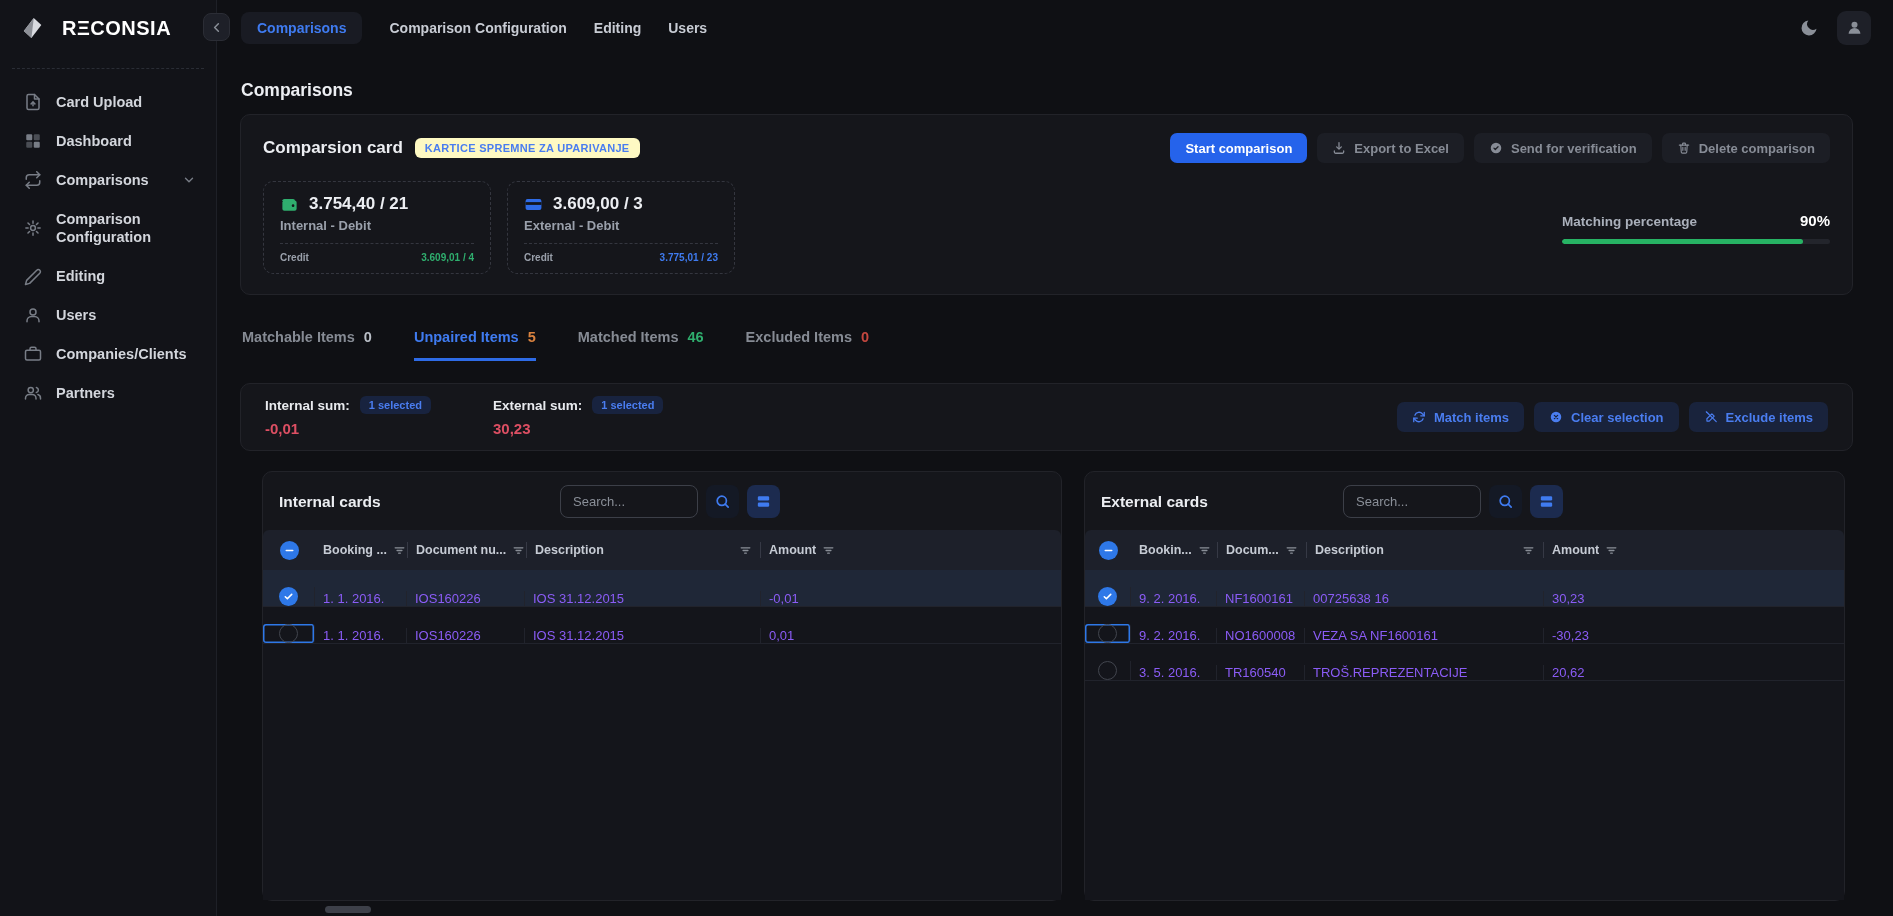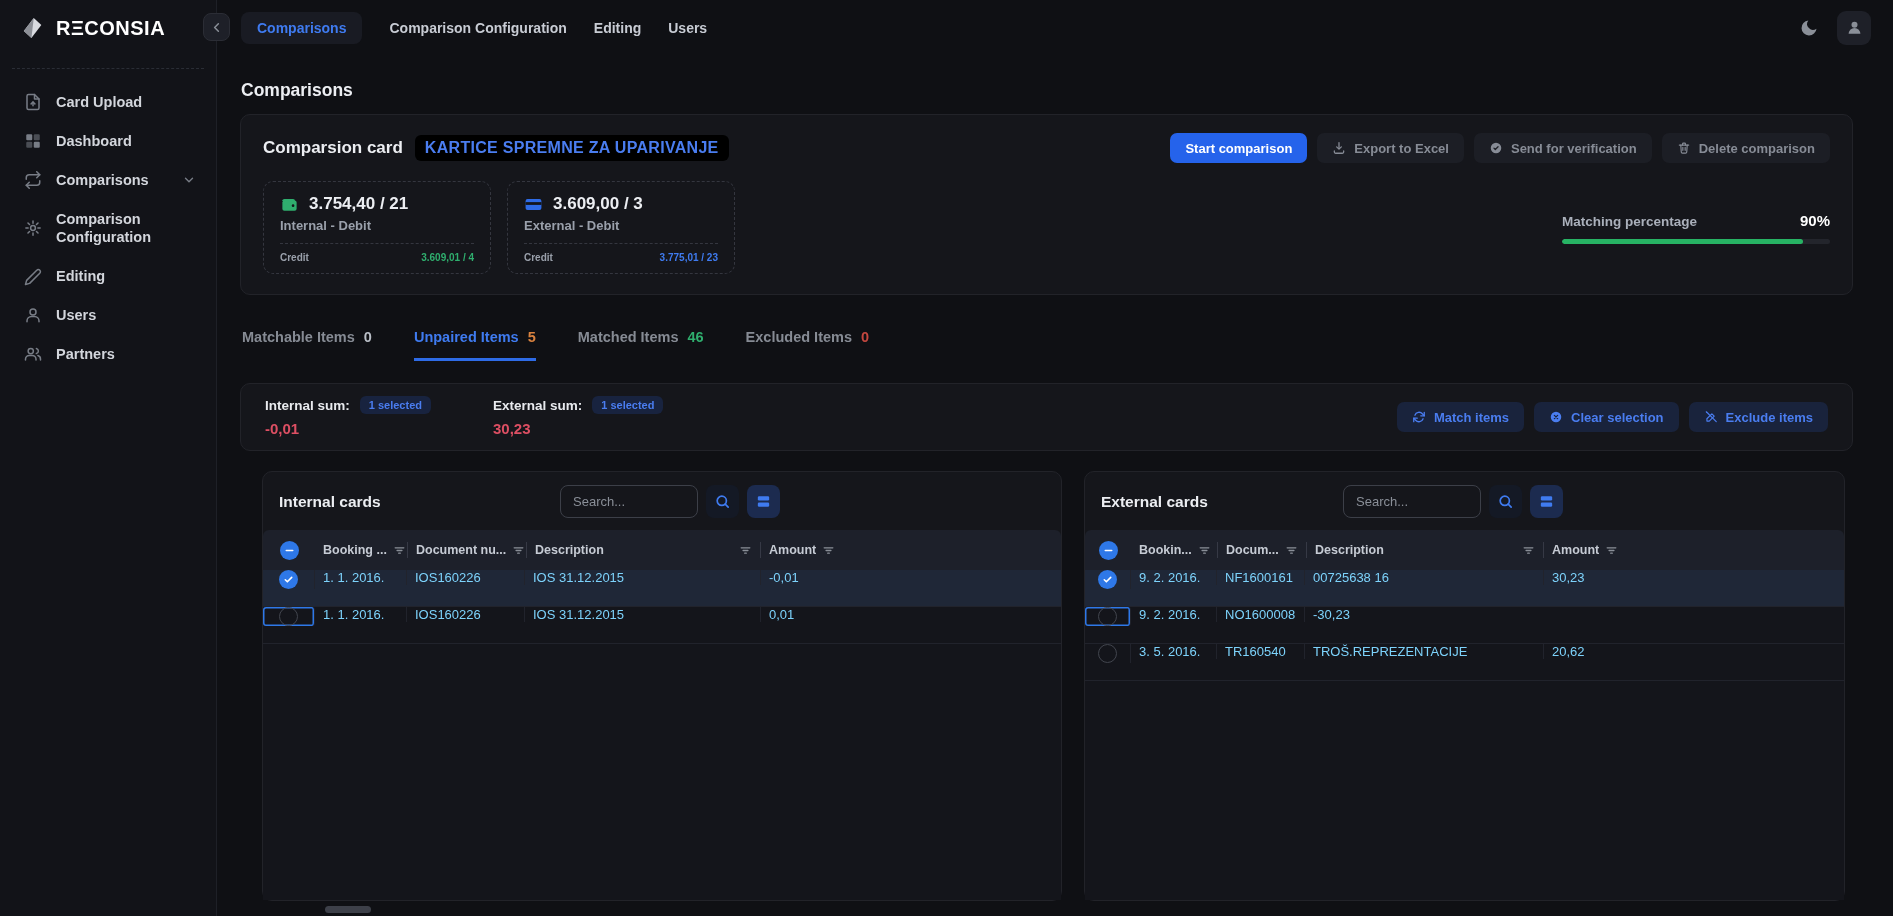--- a/index.html
+++ b/index.html
@@ -3,21 +3,21 @@
 <meta charset="utf-8">
 <style>
   * { margin:0; padding:0; box-sizing:border-box; }
   html,body { width:1893px; height:916px; overflow:hidden; background:#0f1014; color:#eceef2;
     font-family:"Liberation Sans","DejaVu Sans",sans-serif; }
   .app { display:flex; height:100%; }
 
   
   .sidebar { width:217px; flex-shrink:0; background:#121318; border-right:1px solid #1e2027;
     display:flex; flex-direction:column; }
-  .logo-row { height:56px; display:flex; align-items:center; gap:10px; padding:0 18px; }
+  .logo-row { height:56px; display:flex; align-items:center; gap:16px; padding:0 18px; }
   .logo-mark { width:28px; height:28px; flex-shrink:0; }
   .logo-text { font-size:20px; font-weight:800; letter-spacing:.5px; color:#fff; white-space:nowrap; }
   .side-nav { border-top:1px dashed #2a2d35; margin:12px 12px 0; padding-top:14px; }
   .side-item { display:flex; align-items:center; gap:14px; padding:10px 8px 10px 12px;
     border-radius:8px; color:#d3d6dc; font-size:14.5px; font-weight:600; cursor:pointer; }
   .side-item .ic { width:18px; height:18px; color:#787d86; flex-shrink:0; }
   .side-item .chev { margin-left:auto; width:14px; height:14px; color:#787d86; }
   .side-label { line-height:1.3; max-width:128px; }
 
   
@@ -38,21 +38,21 @@
 
   
   .content { flex:1; padding:16px 40px 0 23px; min-width:0; }
   .page-title { font-size:17.5px; font-weight:700; margin:9px 0 0 1px; }
   .panel { background:#15161b; border:1px solid #222329; border-radius:10px; }
 
   
   .comparison-card { margin-top:13px; padding:18px 22px 20px; }
   .cc-head { display:flex; align-items:center; gap:12px; }
   .cc-title { font-size:17px; font-weight:700; }
-  .cc-badge { background:#000000; color:#4a7df0; font-size:16px; font-weight:700;
+  .cc-badge { background:#fef9c3; color:#4a7df0; font-size:11px; font-weight:700;
     letter-spacing:.3px; padding:4px 10px; border-radius:6px; white-space:nowrap; }
   .cc-actions { margin-left:auto; display:flex; gap:10px; }
   .btn { height:30px; border:none; border-radius:7px; font-size:13px; font-weight:700;
     display:flex; align-items:center; gap:8px; padding:0 15px; cursor:pointer;
     font-family:inherit; white-space:nowrap; }
   .btn .ic { width:14px; height:14px; }
   .btn-primary { background:#2563eb; color:#fff; }
   .btn-muted { background:#1c1e25; color:#878c96; }
   .cc-meta { display:flex; align-items:center; gap:22px; margin-top:12px;
     font-size:13.5px; font-weight:600; color:#b3b7c0; }
@@ -111,22 +111,22 @@
   .search-btn { background:#141925; color:#3f7bf0; }
   .layout-btn { background:#1c2b4f; color:#3f7bf0; }
   .icon-btn .ic { width:17px; height:17px; }
 
   .t-head { display:flex; align-items:center; background:#1d202a; height:40px;
     font-size:12.5px; font-weight:700; color:#c6cbd4; border-radius:6px 6px 0 0; }
   .th { display:flex; align-items:center; gap:6px; padding:0 8px; white-space:nowrap; overflow:hidden; }
   .th .ic-filter { width:13px; height:13px; color:#8a8f98; flex-shrink:0; cursor:pointer; }
   .th-desc .ic-filter { margin-left:auto; }
   .vsep { width:1px; height:16px; background:#363945; flex-shrink:0; }
-  .tr { display:flex; align-items:flex-start; height:37px; border-bottom:1px solid #21232c;
-    font-size:13px; color:#7dd3fc; background:#14151b; cursor:pointer; }
+  .tr { display:flex; align-items:flex-end; height:37px; border-bottom:1px solid #21232c;
+    font-size:13px; color:#8b5cf6; background:#14151b; cursor:pointer; }
   .tr.selected { background:#1f2737; }
   .td { display:flex; align-items:center; padding:0 8px; border-right:1px solid #21232c;
     white-space:nowrap; overflow:hidden; }
   .td:last-child { border-right:none; }
   .cb-cell { display:flex; align-items:center; justify-content:center; border-right:1px solid #21232c; }
   .cb-cell.focused { box-shadow:inset 0 0 0 1.5px #2e78e8; border-radius:3px; }
   
   .internal .col1 { width:52px; } .internal .col2 { width:92px; } .internal .col3 { width:118px; }
   .internal .col4 { flex:1; } .internal .col5 { width:300px; flex-shrink:0; }
   .external .col1 { width:46px; } .external .col2 { width:86px; } .external .col3 { width:88px; }
@@ -217,20 +217,29 @@
         <span class="side-label">Editing</span>
       </div>
       <div class="side-item">
         <span class="ic">
             <svg viewBox="0 0 24 24" fill="none" stroke="currentColor" stroke-width="2" stroke-linecap="round" stroke-linejoin="round">
               <circle cx="12" cy="8" r="4"></circle>
               <path d="M4 21v-1a6 6 0 0 1 6-6h4a6 6 0 0 1 6 6v1"></path>
             </svg>
           </span>
         <span class="side-label">Users</span>
+      </div>
+      <div class="side-item">
+        <span class="ic">
+            <svg viewBox="0 0 24 24" fill="none" stroke="currentColor" stroke-width="2" stroke-linecap="round" stroke-linejoin="round">
+              <rect x="2" y="7" width="20" height="13" rx="2"></rect>
+              <path d="M8 7V5a2 2 0 0 1 2-2h4a2 2 0 0 1 2 2v2"></path>
+            </svg>
+          </span>
+        <span class="side-label">Companies/Clients</span>
       </div>
       <div class="side-item">
         <span class="ic">
             <svg viewBox="0 0 24 24" fill="none" stroke="currentColor" stroke-width="2" stroke-linecap="round" stroke-linejoin="round">
               <circle cx="9" cy="8" r="3.5"></circle>
               <path d="M2 20v-1a5 5 0 0 1 5-5h4a5 5 0 0 1 5 5v1"></path>
               <path d="M16.5 4.6a3.5 3.5 0 0 1 0 6.8"></path>
               <path d="M18.5 14.1a5 5 0 0 1 3.5 4.9v1"></path>
             </svg>
           </span>
@@ -611,20 +620,21 @@
             <div class="td col3">NF1600161</div>
             <div class="td col4">00725638 16</div>
             <div class="td col5">30,23</div>
           </div>
           <div class="tr">
             <div class="cb-cell col1 focused">
               <span class="cb off"></span>
             </div>
             <div class="td col2">9. 2. 2016.</div>
             <div class="td col3">NO1600008</div>
+            <div class="td col4">VEZA SA NF1600161</div>
             <div class="td col5">-30,23</div>
           </div>
           <div class="tr">
             <div class="cb-cell col1">
               <span class="cb off"></span>
             </div>
             <div class="td col2">3. 5. 2016.</div>
             <div class="td col3">TR160540</div>
             <div class="td col4">TROŠ.REPREZENTACIJE</div>
             <div class="td col5">20,62</div>

